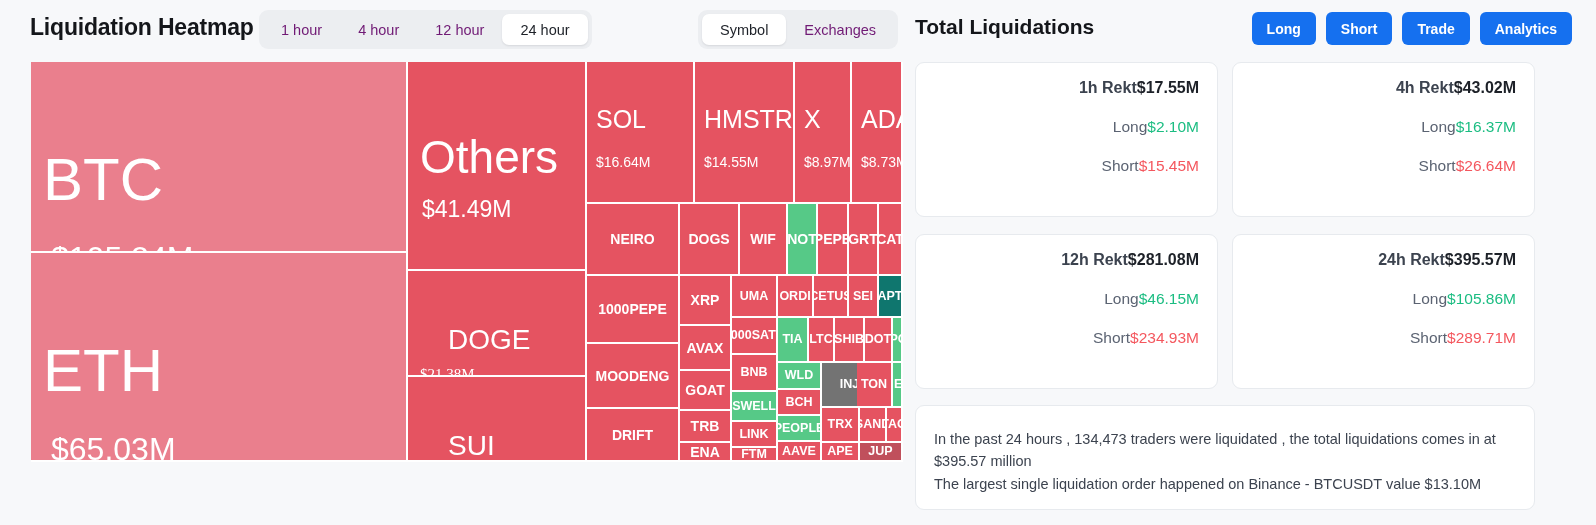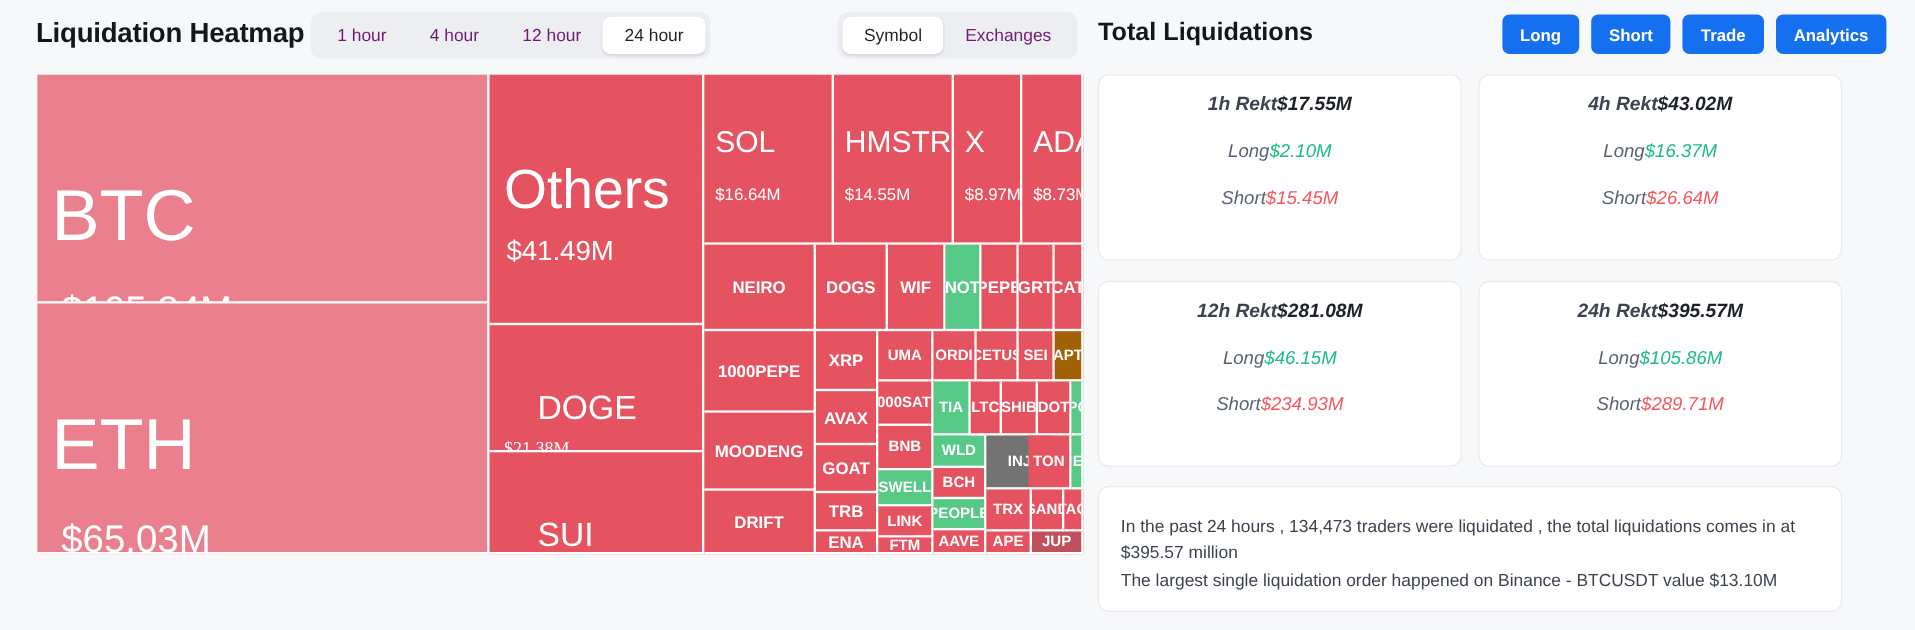--- a/index.html
+++ b/index.html
@@ -77,21 +77,21 @@
   .cards { position: absolute; left: 915px; top: 62px; width: 620px; }
   .card {
     position: absolute; background: #fff; border: 1px solid #e7eaee;
     border-radius: 9px; padding: 16px 18px 16px 18px;
   }
   .stat-card { width: 303px; height: 155px; }
   .c1 { left: 0; top: 0; }
   .c2 { left: 317px; top: 0; }
   .c3 { left: 0; top: 172px; }
   .c4 { left: 317px; top: 172px; }
-  .row { display: flex; justify-content: center; align-items: baseline; font-style: italic; }
+  .row { display: flex; justify-content: flex-end; align-items: baseline; }
   .row + .row { margin-top: 21px; }
   .k-head { font-size: 16px; font-weight: bold; color: #3c434f; }
   .v-head { font-size: 16px; font-weight: bold; color: #1d2128; }
   .k { font-size: 15.5px; color: #5b6372; }
   .v-long { font-size: 15.5px; color: #1bbd82; font-weight: 500; }
   .v-short { font-size: 15.5px; color: #f4575e; font-weight: 500; }
 
   .summary {
     position: absolute; left: 915px; top: 405px; width: 620px; height: 105px;
     background: #fff; border: 1px solid #e7eaee; border-radius: 9px;
@@ -243,21 +243,21 @@
       </div>
       <div class="cell sz-xxs" style="left: 747px; top: 380px; width: 44px; height: 20px; background: rgb(229, 83, 97);">
         <div class="nm">AAVE</div>
       </div>
       <div class="cell sz-xxs" style="left: 783px; top: 214px; width: 35px; height: 42px; background: rgb(229, 83, 97);">
         <div class="nm">CETUS</div>
       </div>
       <div class="cell sz-xxs" style="left: 818px; top: 214px; width: 30px; height: 42px; background: rgb(229, 83, 97);">
         <div class="nm">SEI</div>
       </div>
-      <div class="cell sz-xxs" style="left: 848px; top: 214px; width: 24px; height: 42px; background: #a16207;">
+      <div class="cell sz-xxs" style="left: 848px; top: 214px; width: 24px; height: 42px; background: #0f766e;">
         <div class="nm">APT</div>
       </div>
       <div class="cell sz-xxs" style="left: 778px; top: 256px; width: 26px; height: 45px; background: rgb(229, 83, 97);">
         <div class="nm">LTC</div>
       </div>
       <div class="cell sz-xxs" style="left: 804px; top: 256px; width: 30px; height: 45px; background: rgb(229, 83, 97);">
         <div class="nm">SHIB</div>
       </div>
       <div class="cell sz-xxs" style="left: 834px; top: 256px; width: 28px; height: 45px; background: rgb(229, 83, 97);">
         <div class="nm">DOT</div>

